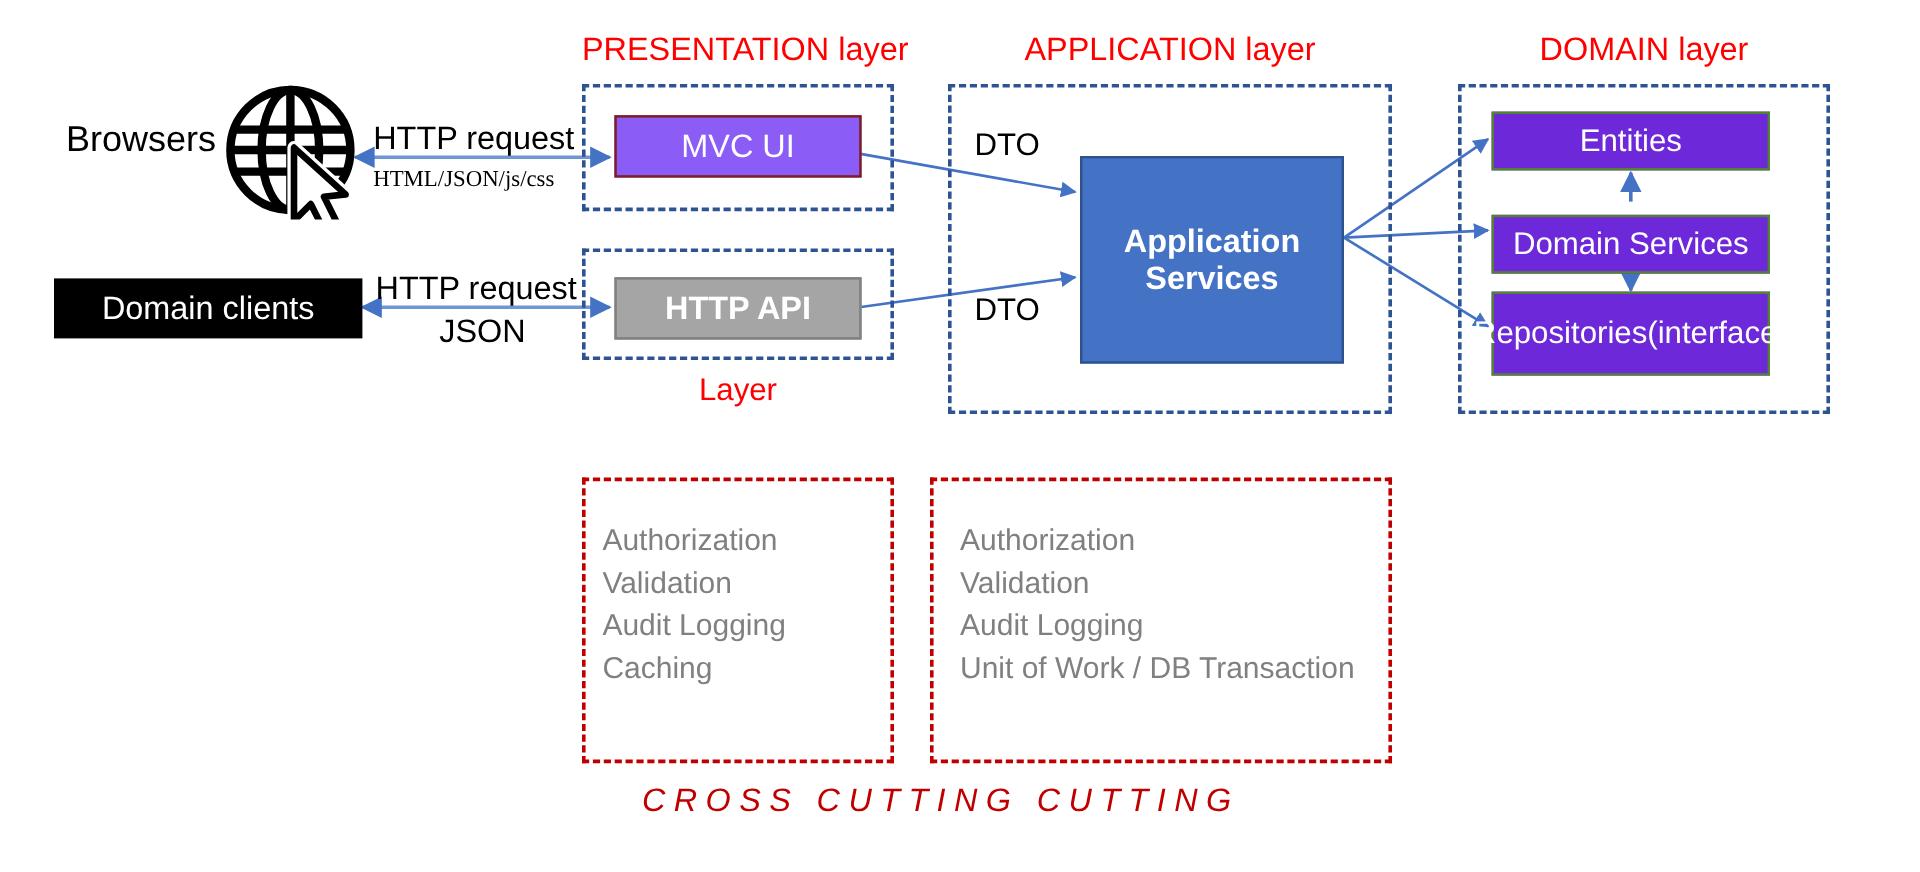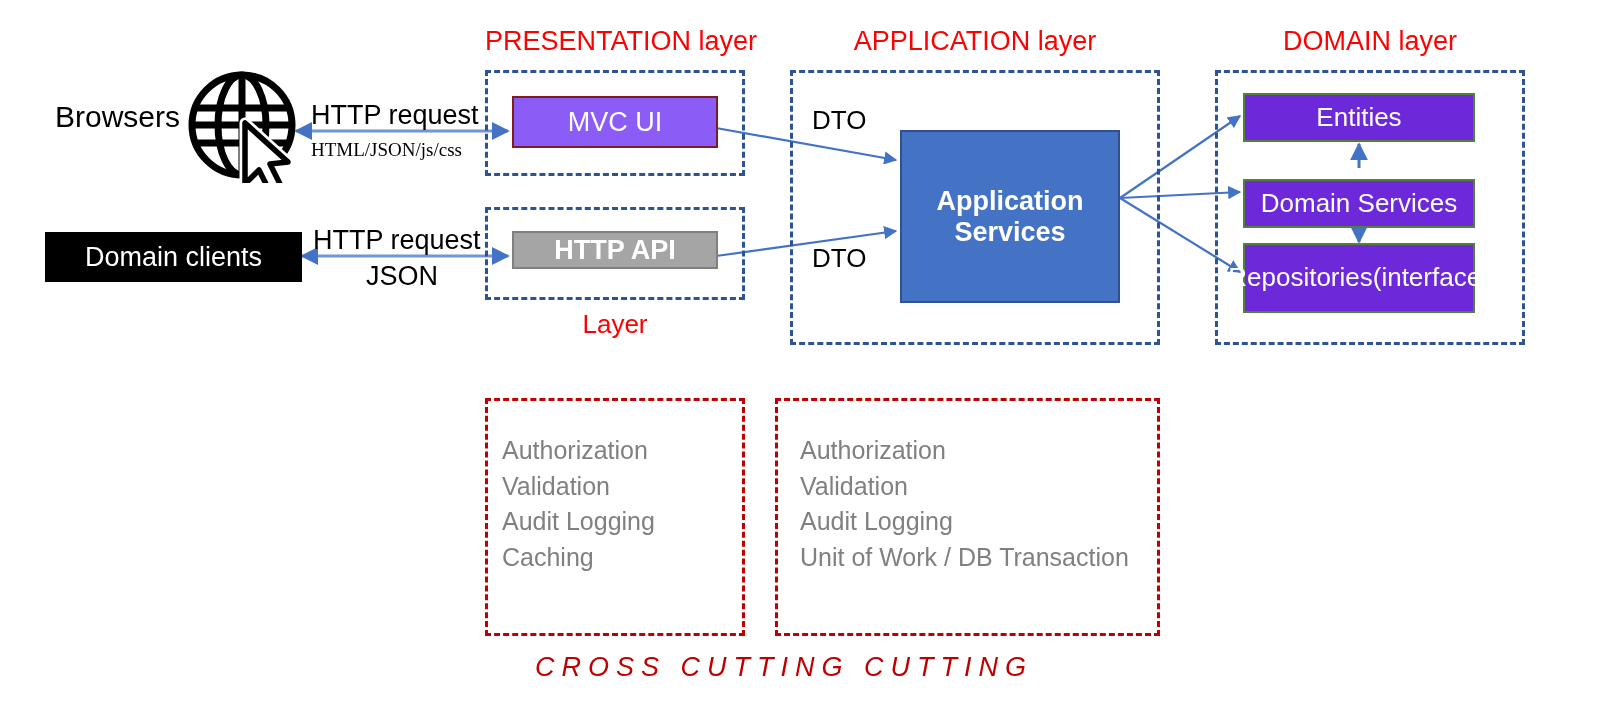--- a/index.html
+++ b/index.html
@@ -180,21 +180,21 @@
 
   <div class="abs lbl lbl-http" style="left:313px; top:225px;">HTTP request</div>
   <div class="abs lbl lbl-http" style="left:366px; top:261px;">JSON</div>
 
   <div class="abs layer-title" style="left:485px; top:27px; width:260px;">PRESENTATION layer</div>
 
   <div class="abs dashed-blue" style="left:485px; top:70px; width:260px; height:106px;"></div>
   <div class="abs solidbox box-mvc" style="left:512px; top:96px; width:206px; height:52px;">MVC UI</div>
 
   <div class="abs dashed-blue" style="left:485px; top:207px; width:260px; height:93px;"></div>
-  <div class="abs solidbox box-api" style="left:512px; top:231px; width:206px; height:38px;">HTTP API</div>
+  <div class="abs solidbox box-api" style="left:512px; top:231px; width:206px; height:52px;">HTTP API</div>
 
   <div class="abs dsl-title" style="left:485px; top:308px;">
     <div>Layer</div>
   </div>
 
   <div class="abs layer-title" style="left:790px; top:27px; width:370px;">APPLICATION layer</div>
 
   <div class="abs dashed-blue" style="left:790px; top:70px; width:370px; height:275px;"></div>
 
   <div class="abs solidbox box-appsvc" style="left:900px; top:130px; width:220px; height:173px; flex-direction:column;">

